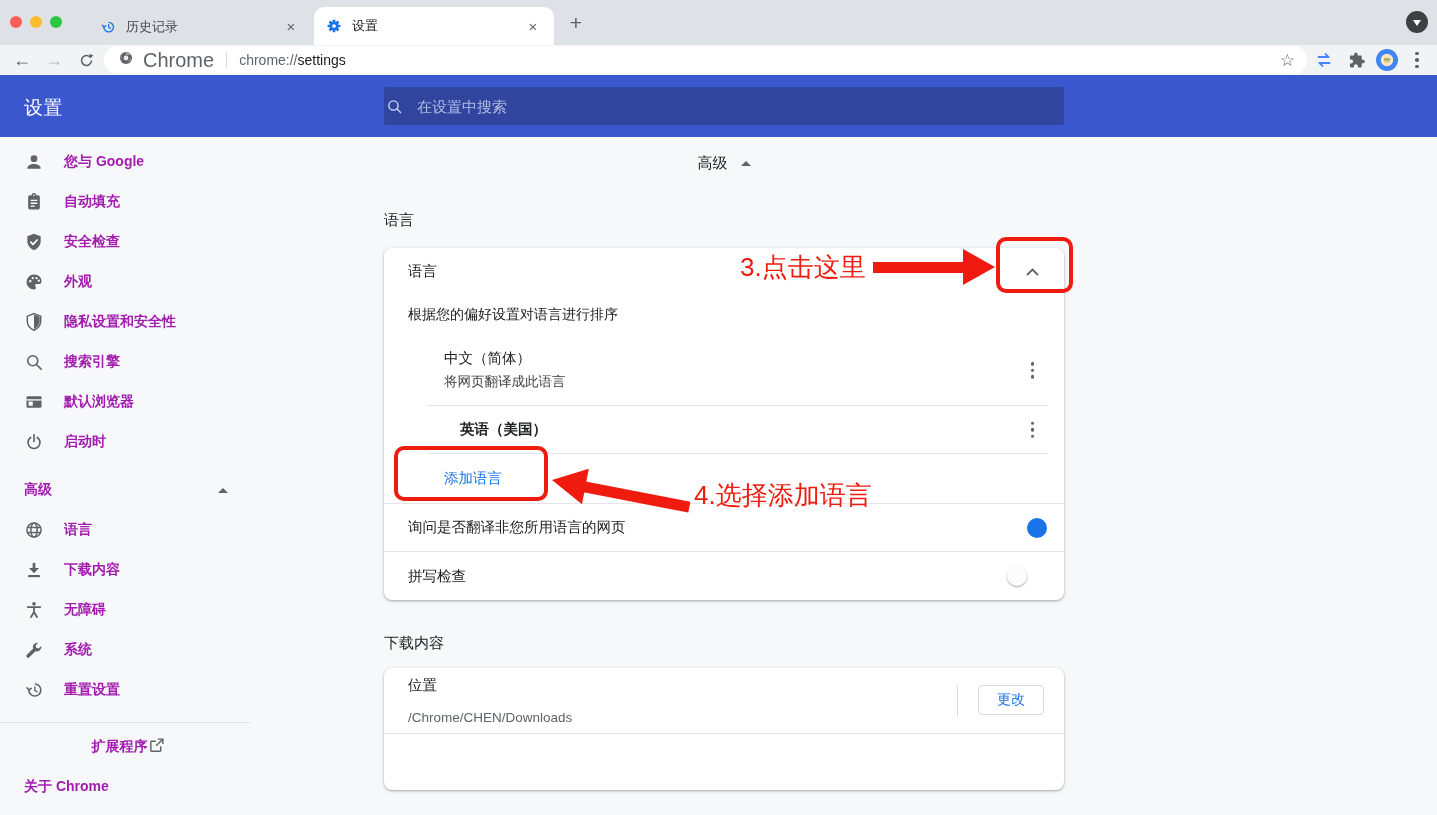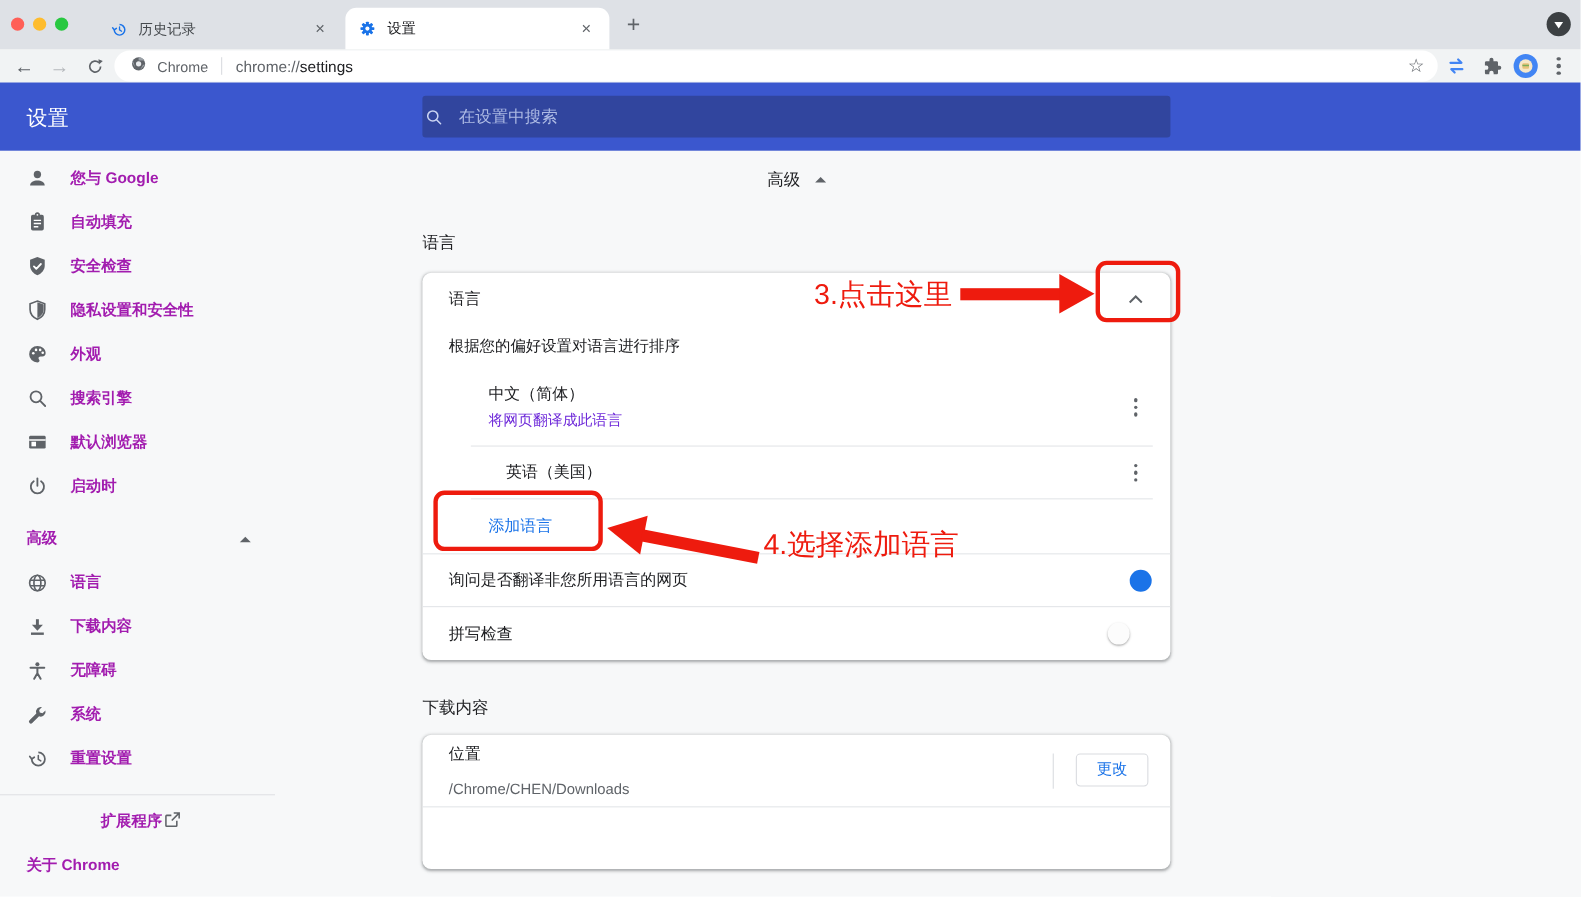--- a/index.html
+++ b/index.html
@@ -20,21 +20,21 @@
   .tab .t-close { width:18px; height:18px; display:flex; align-items:center; justify-content:center; font-size:15px; color:#5F6368; border-radius:50%; }
   .newtab { position:absolute; left:562px; top:9px; width:28px; height:28px; display:flex; align-items:center; justify-content:center; font-size:21px; color:#5F6368; }
   .tabsearch { position:absolute; right:9px; top:11px; width:22px; height:22px; border-radius:50%; background:#3C4043; display:flex; align-items:center; justify-content:center; }
   .tabsearch .tri { width:0; height:0; border-left:4.5px solid transparent; border-right:4.5px solid transparent; border-top:6px solid #FFFFFF; margin-top:1px; }
 
   
   .toolbar { position:relative; height:30px; background:#F1F3F4; }
   .navbtn { position:absolute; top:2px; width:26px; height:26px; display:flex; align-items:center; justify-content:center; font-size:18px; color:#5F6368; }
   .navbtn.back { left:9px; } .navbtn.fwd { left:41px; color:#B6B9BD; } .navbtn.reload { left:73px; }
   .omnibox { position:absolute; left:104px; top:1px; width:1203px; height:28px; background:#FFFFFF; border-radius:14px; display:flex; align-items:center; padding:0 12px 0 14px; }
-  .omni-site { color:#5F6368; font-size:13px; margin-left:9px; }
+  .omni-site { color:#5F6368; font-size:20px; margin-left:9px; }
   .omni-sep { width:1px; height:16px; background:#DADCE0; margin:0 12px; }
   .omni-scheme { color:#5F6368; font-size:14px; }
   .omni-host { color:#202124; font-size:14px; }
   .omni-star { margin-left:auto; font-size:17px; color:#5F6368; }
   .tb-right { position:absolute; top:2px; width:26px; height:26px; display:flex; align-items:center; justify-content:center; }
   .tb-swap { right:100px; } .tb-puzzle { right:68px; } .tb-avatar { right:37px; } .tb-dots { right:7px; }
   .kebab { display:flex; flex-direction:column; gap:3px; }
   .kebab i { width:3.5px; height:3.5px; border-radius:50%; background:#5F6368; }
 
   
@@ -64,22 +64,22 @@
   .sec-title.dl { top:497px; }
   .card { position:absolute; left:0; width:680px; background:#FFFFFF; border-radius:8px; box-shadow:0 1px 2px rgba(60,64,67,.3), 0 1px 3px 1px rgba(60,64,67,.12); }
   .card1 { top:111px; height:352px; }
   .card2 { top:531px; height:122px; }
   .row { display:flex; align-items:center; position:relative; }
   .r-header { height:47px; padding:0 12px 0 24px; justify-content:space-between; font-size:14.5px; }
   .chevbtn { width:40px; height:40px; display:flex; align-items:center; justify-content:center; }
   .r-hint { height:40px; padding-left:24px; font-size:14px; }
   .r-lang1 { height:70px; padding-left:60px; flex-direction:column; align-items:flex-start; justify-content:center; gap:5px; }
   .r-lang1 .l-name, .r-lang2 .l-name { font-size:14.5px; }
-  .r-lang1 .l-note { font-size:13.5px; color:#6d28d9;font-family:Liberation Serif, serif; }
-  .r-lang2 { height:47px; padding-left:76px; }
+  .r-lang1 .l-note { font-size:13.5px; color:#404040;font-family:Liberation Serif, serif; }
+  .r-lang2 { height:47px; padding-left:76px;font-weight:bold; }
   .r-add { height:49px; padding-left:60px; }
   .r-add .add-link { font-size:14.5px; font-weight:500; color:#1A73E8; }
   .r-toggle { height:47px; padding:0 20px 0 24px; justify-content:space-between; font-size:14.5px; }
   .r-spell { height:48px; }
   .div-full { height:1px; background:#E3E5E8; }
   .div-ind { height:1px; background:#E3E5E8; margin-left:44px; margin-right:16px; }
   .row-kebab { position:absolute; right:30px; top:50%; transform:translateY(-50%); }
 
   .r-loc { height:65px; padding-left:24px; flex-direction:column; align-items:flex-start; justify-content:center; gap:15px; }
   .r-loc .l-name { font-size:14.5px; }
@@ -245,37 +245,37 @@
             <svg width="20" height="20" viewBox="0 0 24 24">
               <path d="M12 2l8 3v6.2c0 4.9-3.4 8.6-8 10.8-4.6-2.2-8-5.9-8-10.8V5z" fill="#5F6368"></path>
               <path d="M8.2 12.2l2.6 2.6 5-5.2" fill="none" stroke="#FFFFFF" stroke-width="2" stroke-linecap="round" stroke-linejoin="round"></path>
             </svg>
           </span>
         <span>安全检查</span>
       </div>
       <div class="sd-item">
         <span class="sd-ic">
             <svg width="20" height="20" viewBox="0 0 24 24">
-              <path d="M12 2l8 3v6.2c0 4.9-3.4 8.6-8 10.8-4.6-2.2-8-5.9-8-10.8V5z" fill="none" stroke="#5F6368" stroke-width="1.8"></path>
-              <path d="M12 3.2l6.8 2.6v5.4c0 4.2-2.9 7.4-6.8 9.4z" fill="#5F6368"></path>
-            </svg>
-          </span>
-        <span>隐私设置和安全性</span>
-      </div>
-      <div class="sd-item">
-        <span class="sd-ic">
-            <svg width="20" height="20" viewBox="0 0 24 24">
               <path d="M12 3a9 9 0 0 0 0 18c1.6 0 2.3-.9 2.3-2 0-1.3-1.1-1.7-1.1-2.7 0-1 .9-1.8 2.2-1.8h1.8A3.8 3.8 0 0 0 21 10.7C21 6.4 17 3 12 3z" fill="#5F6368"></path>
               <circle cx="7.5" cy="11" r="1.4" fill="#FFFFFF"></circle>
               <circle cx="10.5" cy="7.3" r="1.4" fill="#FFFFFF"></circle>
               <circle cx="15" cy="7.3" r="1.4" fill="#FFFFFF"></circle>
               <circle cx="17.8" cy="10.5" r="1.4" fill="#FFFFFF"></circle>
             </svg>
           </span>
         <span>外观</span>
+      </div>
+      <div class="sd-item">
+        <span class="sd-ic">
+            <svg width="20" height="20" viewBox="0 0 24 24">
+              <path d="M12 2l8 3v6.2c0 4.9-3.4 8.6-8 10.8-4.6-2.2-8-5.9-8-10.8V5z" fill="none" stroke="#5F6368" stroke-width="1.8"></path>
+              <path d="M12 3.2l6.8 2.6v5.4c0 4.2-2.9 7.4-6.8 9.4z" fill="#5F6368"></path>
+            </svg>
+          </span>
+        <span>隐私设置和安全性</span>
       </div>
       <div class="sd-item">
         <span class="sd-ic">
             <svg width="20" height="20" viewBox="0 0 24 24">
               <circle cx="10.5" cy="10.5" r="6" fill="none" stroke="#5F6368" stroke-width="2"></circle>
               <path d="M15 15l5.5 5.5" stroke="#5F6368" stroke-width="2" stroke-linecap="round"></path>
             </svg>
           </span>
         <span>搜索引擎</span>
       </div>

